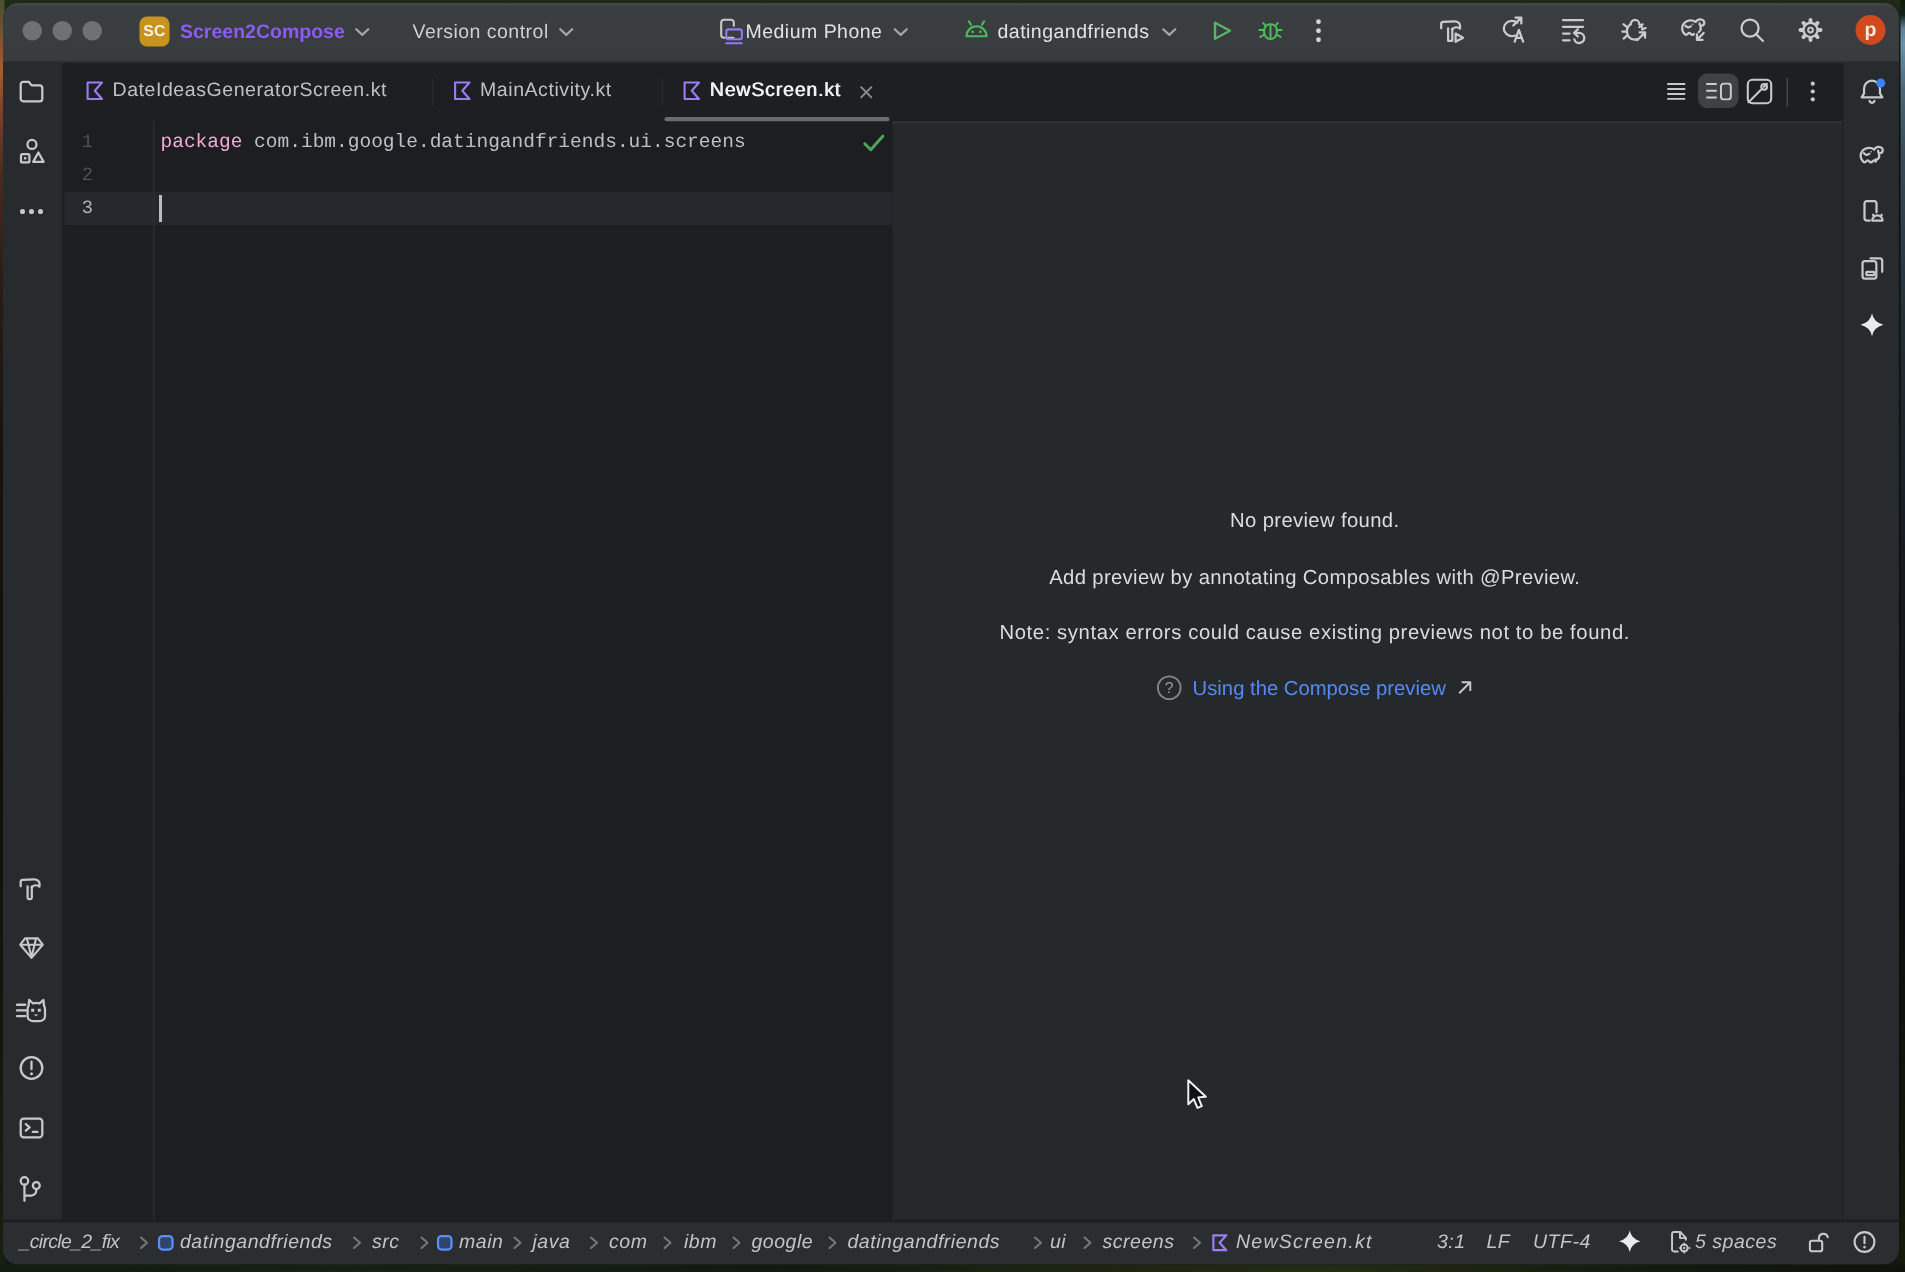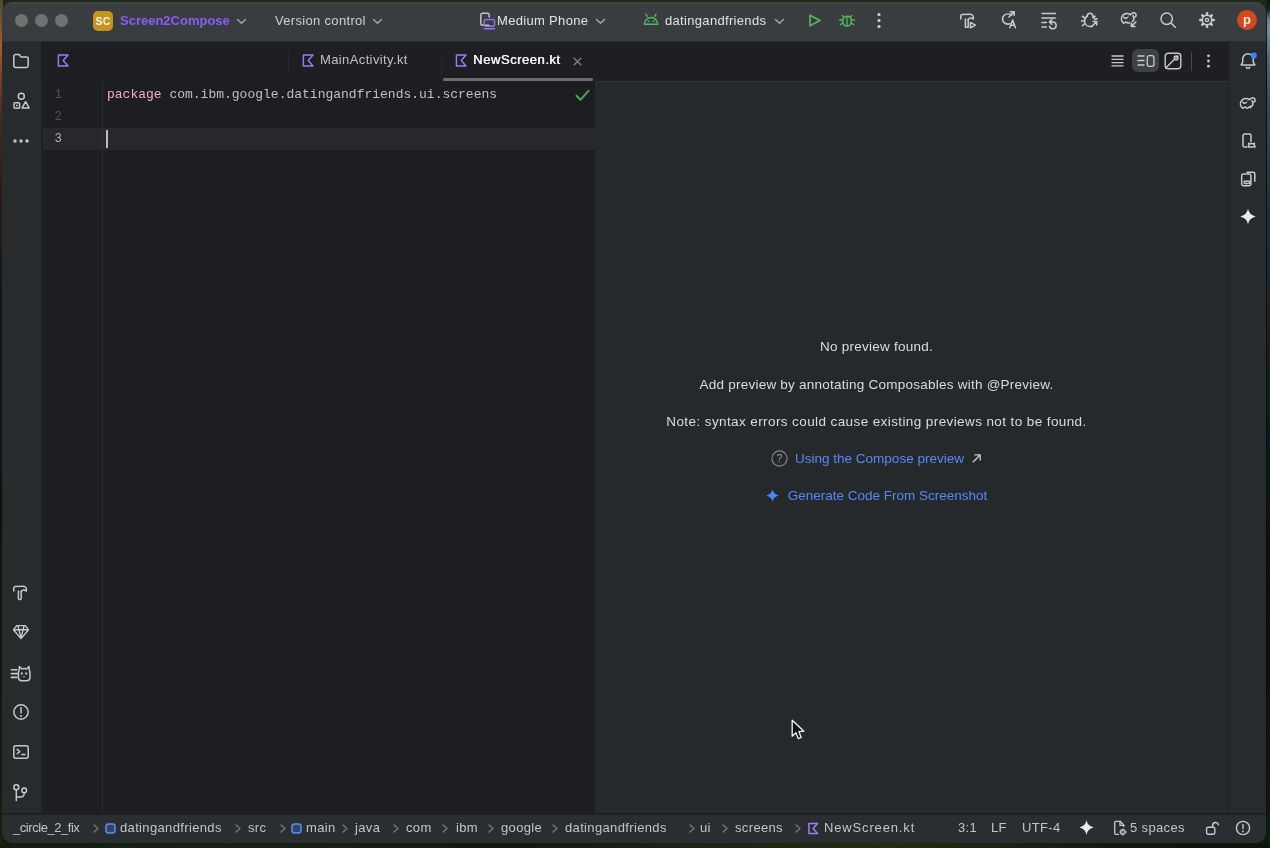--- a/index.html
+++ b/index.html
@@ -48,21 +48,21 @@
     font-size:13px; line-height:22px; color:#bcc0c6; white-space:pre; }
   .kw { color:#f9a8d4; }
 
   
   #preview { position:absolute; left:595px; top:81px; width:633px; height:732px; background:#26292b; border-top:1px solid #323639; }
   .ptxt { position:absolute; width:633px; left:560px; text-align:center; font-size:13.5px; color:#dadcde; letter-spacing:0.24px; }
   .plink { color:#5689f8; letter-spacing:0; }
 
   
   #statusbar { position:absolute; left:0; top:814px; width:1270px; height:29px; background:#2b2e30; border-top:1px solid #1e2022; }
-  .sbtxt { position:absolute; top:814px; height:27px; line-height:27px; font-size:13px; color:#c2c5c7; white-space:nowrap; letter-spacing:0.35px; }
+  .sbtxt { position:absolute; top:814px; height:27px; line-height:27px; font-size:13px; color:#c2c5c7; white-space:nowrap; letter-spacing:0.35px;font-style:italic; }
   svg { display:block; }
   .sbchev { top:823.5px; }
 </style>
 </head>
 <body>
 <div id="desk"></div>
 <div id="deskL"></div>
 <div id="deskR"></div>
 <div id="deskB"></div>
 <div id="win">
@@ -235,20 +235,21 @@
 <svg class="abs" style="left:1238px;top:169px" width="20" height="20" viewBox="0 0 20 20" fill="none" stroke="#c6c9cb" stroke-width="1.5" stroke-linecap="round" stroke-linejoin="round">
   <path d="M7.2 13.6 V5.2 a1.6 1.6 0 0 1 1.6-1.6 h6 a1.6 1.6 0 0 1 1.6 1.6 v8.4 a1.6 1.6 0 0 1-1.6 1.6 h-6 a1.6 1.6 0 0 1-1.6-1.6 z" transform="translate(-3.5,1.5)"></path>
   <path d="M7.2 5.4 h6.2 a1.6 1.6 0 0 1 1.6 1.6 v7.4" transform="translate(1.8,-2.2)"></path>
   <rect x="6.2" y="12.2" width="5.4" height="2.2" rx="0.6"></rect>
 </svg>
 <svg class="abs" style="left:1240px;top:208px" width="16" height="17" viewBox="0 0 18 18">
         <path d="M9 0.4 Q10.1 7 17.6 9 Q10.1 11 9 17.6 Q7.9 11 0.4 9 Q7.9 7 9 0.4 Z" fill="#e8eaec"></path>
       </svg>
 
 <div id="tabbar"></div>
+<div class="tabtxt" style="left:75px">DateIdeasGeneratorScreen.kt</div>
 <div class="tabtxt" style="left:320px">MainActivity.kt</div>
 <div class="tabtxt" style="left:473px;color:#f0f2f4;letter-spacing:0.55px;text-shadow:0.5px 0 0 #f0f2f4">NewScreen.kt</div>
 <div class="tabsep" style="left:288px"></div>
 <div class="tabsep" style="left:441px"></div>
 <div id="underline"></div>
 
 <svg class="abs" style="left:56px;top:53px" width="15" height="15" viewBox="0 0 15 15" fill="none" stroke="#9d7cf7" stroke-width="1.4" stroke-linejoin="round">
         <path d="M2.4 2 h9.6 L7.2 7.5 l4.8 5.5 H2.4 z"></path>
       </svg>
 <svg class="abs" style="left:301px;top:53px" width="15" height="15" viewBox="0 0 15 15" fill="none" stroke="#9d7cf7" stroke-width="1.4" stroke-linejoin="round">
@@ -303,26 +304,20 @@
 <div class="ptxt" style="top:450px"><span style="display:inline-flex;align-items:center;vertical-align:top">
   <svg style="margin-right:7px" width="17" height="17" viewBox="0 0 17 17" fill="none">
             <circle cx="8.5" cy="8.5" r="7.6" stroke="#84878a" stroke-width="1.2"></circle>
             <text x="8.5" y="12.2" text-anchor="middle" font-size="10.5" fill="#9a9da0" font-family="Liberation Sans">?</text>
           </svg>
   <span class="plink">Using the Compose preview</span>
   <svg style="margin-left:7px" width="11" height="11" viewBox="0 0 11 11" fill="none">
             <path d="M1.8 9.2 L8.8 2.2 M3.4 1.8 H9.2 V7.6" stroke="#c6c9cb" stroke-width="1.3" stroke-linejoin="round"></path>
           </svg>
 </span></div>
-<div class="ptxt" style="top:488px"><span style="display:inline-flex;align-items:center;vertical-align:top">
-  <svg style="margin-right:9px" width="13" height="15" viewBox="0 0 18 18">
-            <path d="M9 0.4 Q10.1 7 17.6 9 Q10.1 11 9 17.6 Q7.9 11 0.4 9 Q7.9 7 9 0.4 Z" fill="#4d84f7"></path>
-          </svg>
-  <span class="plink">Generate Code From Screenshot</span>
-</span></div>
 
 <div id="statusbar"></div>
 <div class="sbtxt" style="left:13px;letter-spacing:-0.45px">_circle_2_fix</div>
 <div class="sbtxt" style="left:120px">datingandfriends</div>
 <div class="sbtxt" style="left:248px">src</div>
 <div class="sbtxt" style="left:306px">main</div>
 <div class="sbtxt" style="left:355px">java</div>
 <div class="sbtxt" style="left:406px">com</div>
 <div class="sbtxt" style="left:456px">ibm</div>
 <div class="sbtxt" style="left:501px">google</div>

